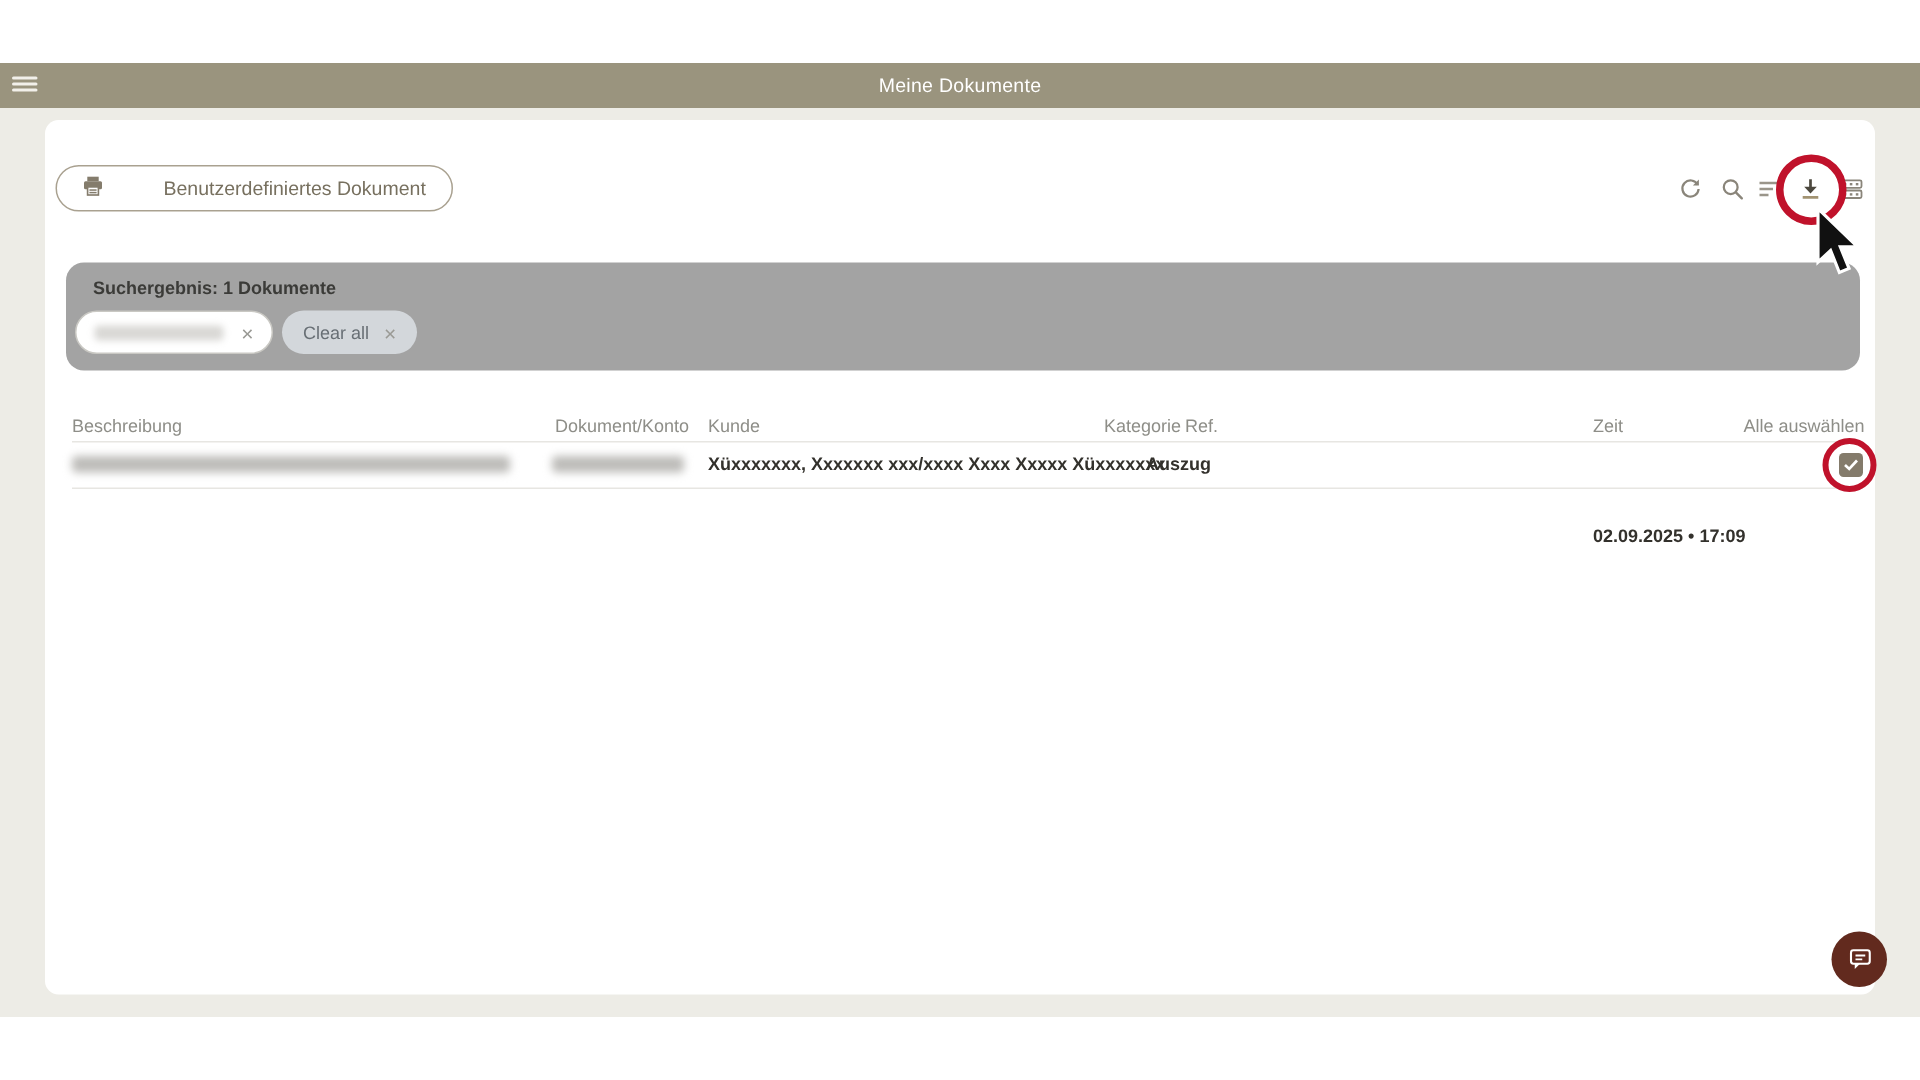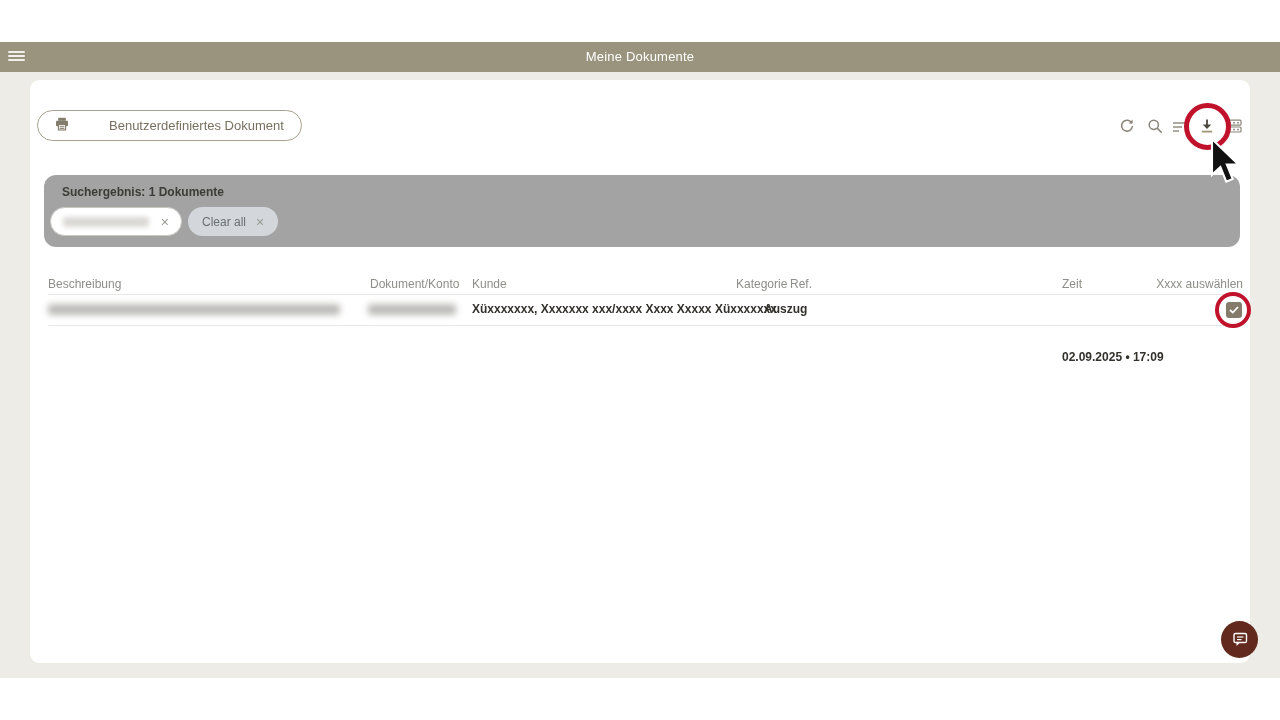--- a/index.html
+++ b/index.html
@@ -220,21 +220,21 @@
       <span class="x">×</span>
     </div>
   </div>
 
   <div class="th th-beschreibung">Beschreibung</div>
   <div class="th th-portfolio">Dokument/Konto</div>
   <div class="th th-kunde">Kunde</div>
   <div class="th th-kategorie">Kategorie</div>
   <div class="th th-ref">Ref.</div>
   <div class="th th-zeit">Zeit</div>
-  <div class="th th-alle">Xxxx auswählen</div>
+  <div class="th th-alle">Alle auswählen</div>
 
   <div class="rule rule-top"></div>
   <div class="rule rule-bottom"></div>
 
   <div>
     <div class="redact-cell redact-beschreibung"></div>
     <div class="redact-cell redact-portfolio"></div>
     <div class="td td-kunde">Xüxxxxxxx, Xxxxxxx xxx/xxxx Xxxx Xxxxx Xüxxxxxxx</div>
     <div class="td td-kategorie">Auszug</div>
     <div class="td td-zeit">02.09.2025 • 17:09</div>

